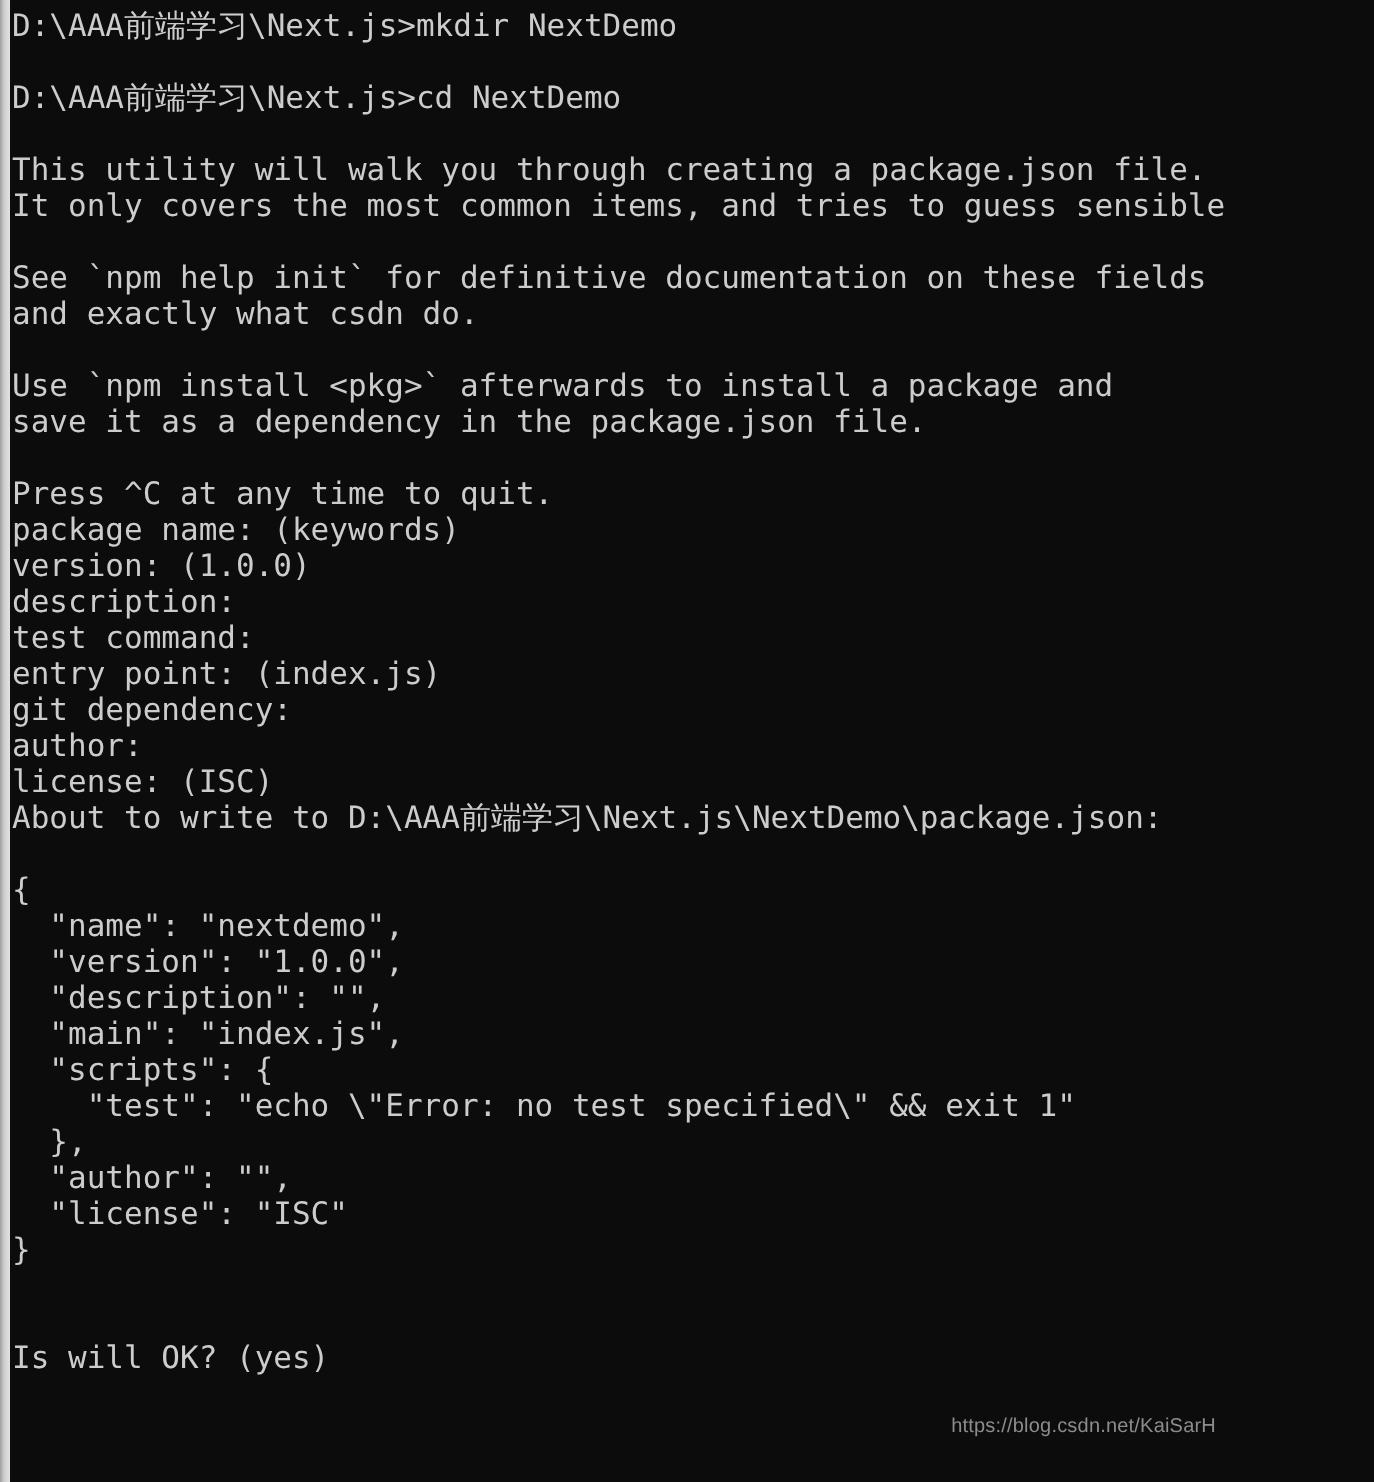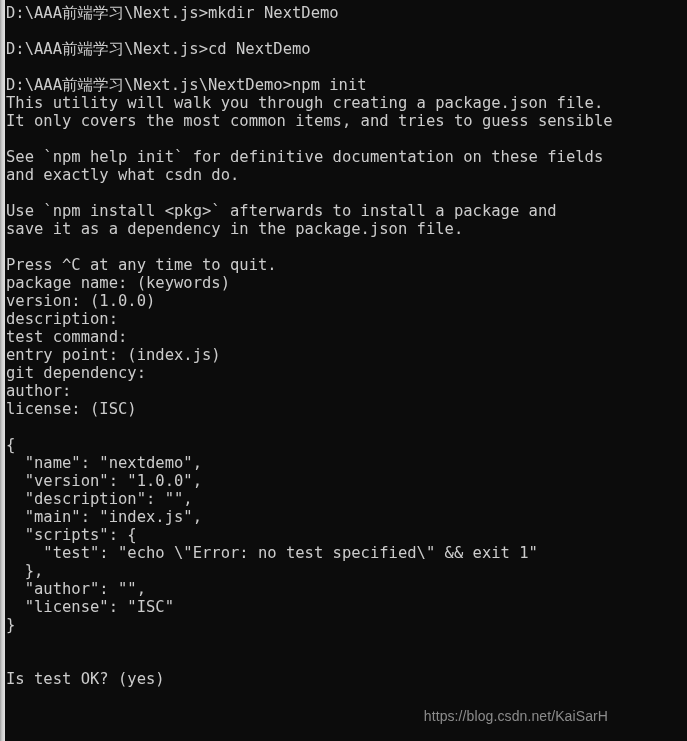--- a/index.html
+++ b/index.html
@@ -59,71 +59,71 @@
 
   .line.blank {
     height: 18px;
   }
 
   .watermark {
     position: absolute;
     right: 10px;
     top: 708px;
     font-family: "Liberation Sans", sans-serif;
-    font-size: 14px;
+    font-size: 10px;
     color: #8c8c8c;
     white-space: pre;
     letter-spacing: 0.1px;
   }
 </style>
 </head>
 <body>
 
 <div class="console-window">
 
   <div class="scrollbar-track">
     <div class="scrollbar-thumb"></div>
   </div>
 
   <div class="screen" id="terminal-screen">
       <span class="line">D:\AAA前端学习\Next.js&gt;mkdir NextDemo</span>
       <span class="line blank"></span>
       <span class="line">D:\AAA前端学习\Next.js&gt;cd NextDemo</span>
       <span class="line blank"></span>
-      <span class="line">D:\AAA前端学习\Next.js\NextDemo&gt;npm init</span>
       <span class="line">This utility will walk you through creating a package.json file.</span>
       <span class="line">It only covers the most common items, and tries to guess sensible defaults.</span>
       <span class="line blank"></span>
       <span class="line">See `npm help init` for definitive documentation on these fields</span>
       <span class="line">and exactly what csdn do.</span>
       <span class="line blank"></span>
       <span class="line">Use `npm install &lt;pkg&gt;` afterwards to install a package and</span>
       <span class="line">save it as a dependency in the package.json file.</span>
       <span class="line blank"></span>
       <span class="line">Press ^C at any time to quit.</span>
       <span class="line">package name: (keywords)</span>
       <span class="line">version: (1.0.0)</span>
       <span class="line">description:</span>
       <span class="line">test command:</span>
       <span class="line">entry point: (index.js)</span>
       <span class="line">git dependency:</span>
       <span class="line">author:</span>
       <span class="line">license: (ISC)</span>
+      <span class="line">About to write to D:\AAA前端学习\Next.js\NextDemo\package.json:</span>
       <span class="line blank"></span>
       <span class="line">{</span>
       <span class="line">  "name": "nextdemo",</span>
       <span class="line">  "version": "1.0.0",</span>
       <span class="line">  "description": "",</span>
       <span class="line">  "main": "index.js",</span>
       <span class="line">  "scripts": {</span>
       <span class="line">    "test": "echo \"Error: no test specified\" &amp;&amp; exit 1"</span>
       <span class="line">  },</span>
       <span class="line">  "author": "",</span>
       <span class="line">  "license": "ISC"</span>
       <span class="line">}</span>
       <span class="line blank"></span>
       <span class="line blank"></span>
-      <span class="line">Is test OK? (yes)</span>
+      <span class="line">Is will OK? (yes)</span>
     </div>
 
   <div class="watermark">https://blog.csdn.net/KaiSarH</div>
 
 </div>
 
 </body></html>

